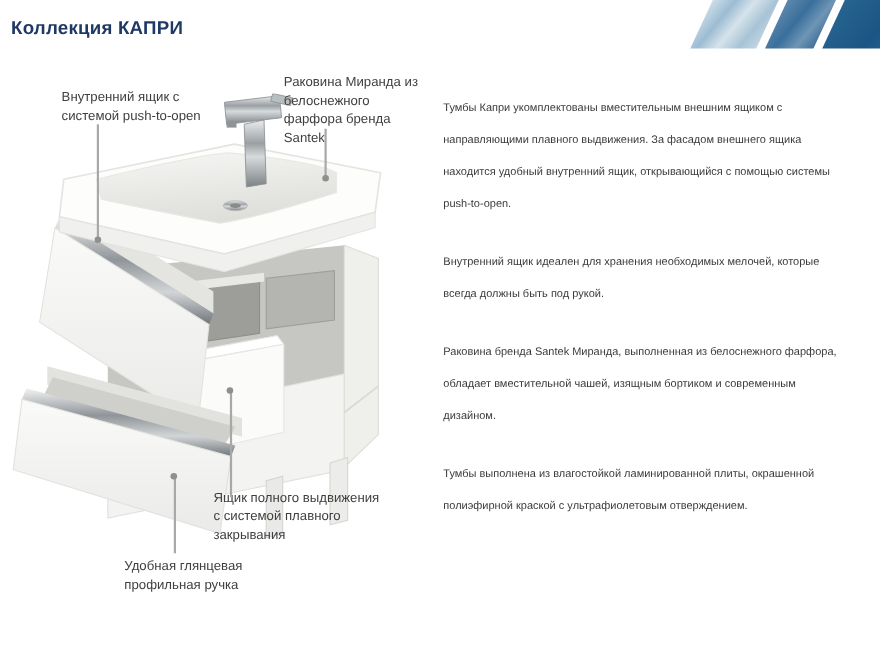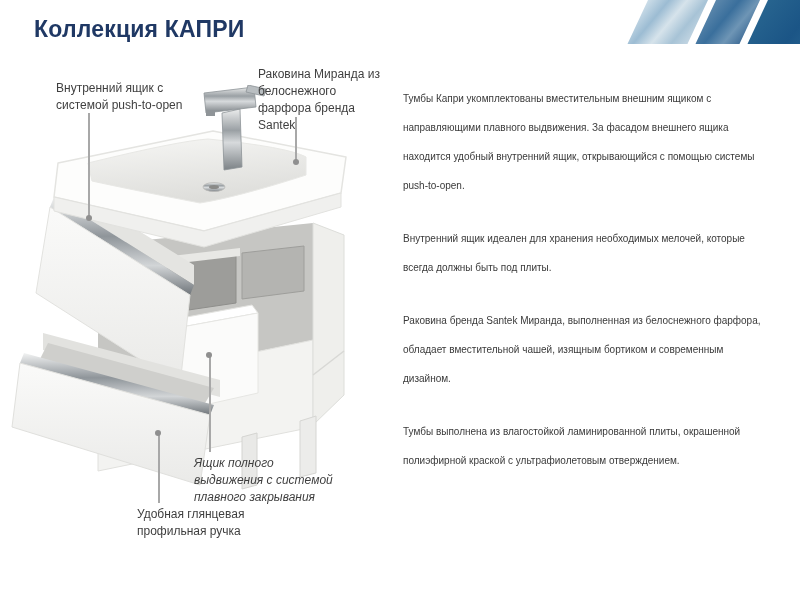--- a/index.html
+++ b/index.html
@@ -1,42 +1,42 @@
 <!DOCTYPE html>
 <html><head>
 <meta charset="utf-8">
 <style>
   html,body{margin:0;padding:0;background:#ffffff;}
   .slide{
     position:relative;width:800px;height:598px;background:#ffffff;overflow:hidden;
     font-family:"Liberation Sans", sans-serif;
   }
   .page-title{
-    position:absolute;left:34px;top:16px;
-    font-size:23px;font-weight:bold;color:#1f3864;letter-spacing:.2px;
+    position:absolute;left:10px;top:16px;
+    font-size:17px;font-weight:bold;color:#1f3864;letter-spacing:.2px;
   }
   
   .bands{position:absolute;top:0;left:600px;width:200px;height:44px;}
   .band{position:absolute;top:0;height:44px;transform:skewX(-25deg);transform-origin:top left;}
   .band-light{left:48px;width:60px;
     background:linear-gradient(110deg,#cddee9 0%,#9cbcd3 28%,#d6e3eb 52%,#a7c3d6 78%,#c2d5e2 100%);}
   .band-medium{left:116px;width:44px;
     background:linear-gradient(110deg,#5d88ac 0%,#3a6f9c 40%,#6e95b5 72%,#426f99 100%);}
   .band-dark{left:168px;width:80px;
     background:linear-gradient(110deg,#27648f 0%,#1b5586 55%,#2a6692 100%);}
   
   .figure{position:absolute;left:0;top:0;width:400px;height:598px;}
   .vanity-svg{position:absolute;left:8px;top:85px;}
   .callout{
     position:absolute;font-size:12px;line-height:1.42;color:#3f3f3f;
   }
   .callout-1{left:28px;top:80px;width:132px;margin-left:28px;}
   .callout-2{left:258px;top:66px;width:125px;}
-  .callout-3{left:194px;top:455px;width:152px;font-style:italic;}
-  .callout-4{left:113px;top:506px;width:122px;margin-left:24px;}
+  .callout-3{left:194px;top:444px;width:152px;}
+  .callout-4{left:113px;top:506px;width:122px;}
   .leader{position:absolute;width:1.5px;background:#a8a8a8;}
   .leader-1{left:88px;top:113px;height:105px;}
   .leader-2{left:295px;top:117px;height:45px;}
   .leader-3{left:209px;top:355px;height:97px;}
   .leader-4{left:158px;top:433px;height:70px;}
   .dot{position:absolute;width:6px;height:6px;border-radius:50%;background:#8f8f8f;}
   .dot-1{left:86px;top:215px;}
   .dot-2{left:293px;top:159px;}
   .dot-3{left:206px;top:352px;}
   .dot-4{left:155px;top:430px;}
@@ -137,18 +137,18 @@
     <div class="leader leader-4"></div>
 
     <div class="dot dot-1"></div>
     <div class="dot dot-2"></div>
     <div class="dot dot-3"></div>
     <div class="dot dot-4"></div>
   </div>
 
   <div class="body-text">
     <p>Тумбы Капри  укомплектованы вместительным внешним ящиком с направляющими плавного выдвижения. За фасадом внешнего ящика находится удобный внутренний ящик, открывающийся с помощью системы push-to-open.</p>
-    <p>Внутренний ящик идеален для хранения необходимых мелочей, которые всегда должны быть под плиты.</p>
+    <p>Внутренний ящик идеален для хранения необходимых мелочей, которые всегда должны быть под рукой.</p>
     <p>Раковина бренда Santek Миранда, выполненная из белоснежного фарфора, обладает вместительной чашей, изящным бортиком  и современным дизайном.</p>
     <p>Тумбы выполнена из влагостойкой ламинированной плиты, окрашенной  полиэфирной краской с ультрафиолетовым отверждением.</p>
   </div>
 
 </div>
 
 </body></html>

